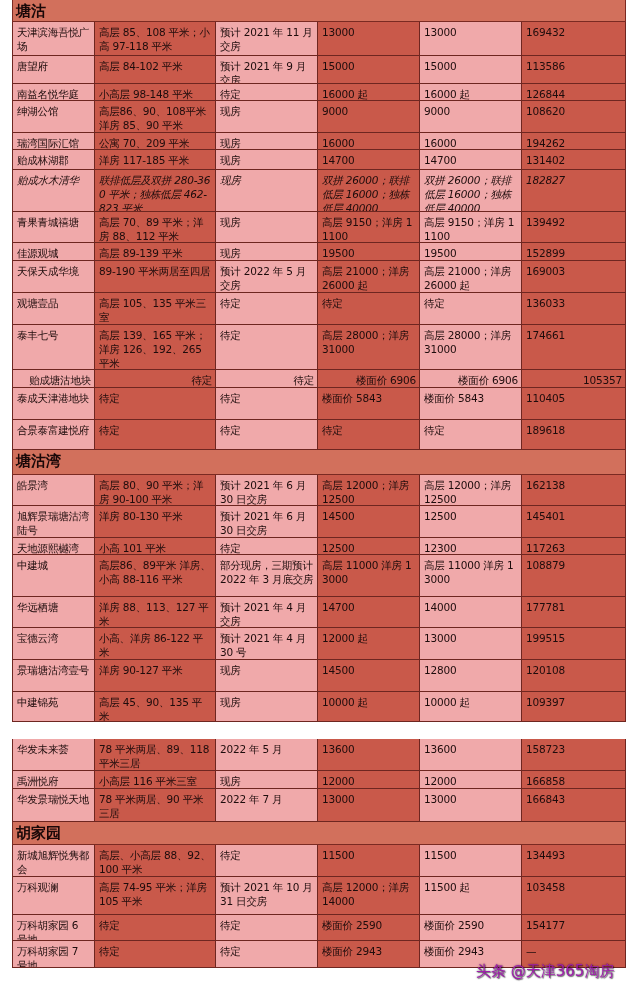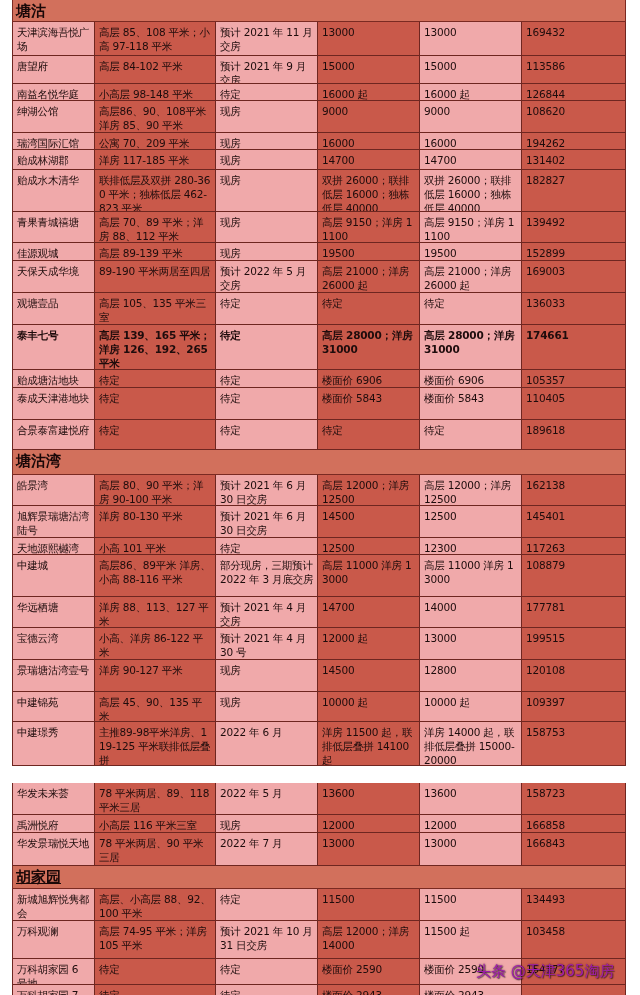--- a/index.html
+++ b/index.html
@@ -69,21 +69,21 @@
       <div class="cell c6">194262</div>
     </div>
     <div class="row" style="height: 20px;">
       <div class="cell c1">贻成林湖郡</div>
       <div class="cell c2">洋房 117-185 平米</div>
       <div class="cell c3">现房</div>
       <div class="cell c4">14700</div>
       <div class="cell c5">14700</div>
       <div class="cell c6">131402</div>
     </div>
-    <div class="row" style="height: 42px;">
+    <div class="row" style="height: 42px; font-style: italic;">
       <div class="cell c1">贻成水木清华</div>
       <div class="cell c2">联排低层及双拼 280-360 平米；独栋低层 462-823 平米</div>
       <div class="cell c3">现房</div>
       <div class="cell c4">双拼 26000；联排低层 16000；独栋低层 40000</div>
       <div class="cell c5">双拼 26000；联排低层 16000；独栋低层 40000</div>
       <div class="cell c6">182827</div>
     </div>
     <div class="row" style="height: 31px;">
       <div class="cell c1">青果青城禧塘</div>
       <div class="cell c2">高层 70、89 平米；洋房 88、112 平米</div>
@@ -109,29 +109,29 @@
       <div class="cell c6">169003</div>
     </div>
     <div class="row" style="height: 32px;">
       <div class="cell c1">观塘壹品</div>
       <div class="cell c2">高层 105、135 平米三室</div>
       <div class="cell c3">待定</div>
       <div class="cell c4">待定</div>
       <div class="cell c5">待定</div>
       <div class="cell c6">136033</div>
     </div>
-    <div class="row" style="height: 45px; font-weight: bold;">
+    <div class="row" style="height: 45px;">
       <div class="cell c1">泰丰七号</div>
       <div class="cell c2">高层 139、165 平米；洋房 126、192、265 平米</div>
       <div class="cell c3">待定</div>
       <div class="cell c4">高层 28000；洋房 31000</div>
       <div class="cell c5">高层 28000；洋房 31000</div>
       <div class="cell c6">174661</div>
     </div>
-    <div class="row" style="height: 18px;">
+    <div class="row" style="height: 18px; text-align: right;">
       <div class="cell c1">贻成塘沽地块</div>
       <div class="cell c2">待定</div>
       <div class="cell c3">待定</div>
       <div class="cell c4">楼面价 6906</div>
       <div class="cell c5">楼面价 6906</div>
       <div class="cell c6">105357</div>
     </div>
     <div class="row" style="height: 32px;">
       <div class="cell c1">泰成天津港地块</div>
       <div class="cell c2">待定</div>
@@ -206,28 +206,20 @@
       <div class="cell c6">120108</div>
     </div>
     <div class="row" style="height: 30px;">
       <div class="cell c1">中建锦苑</div>
       <div class="cell c2">高层 45、90、135 平米</div>
       <div class="cell c3">现房</div>
       <div class="cell c4">10000 起</div>
       <div class="cell c5">10000 起</div>
       <div class="cell c6">109397</div>
     </div>
-    <div class="row" style="height: 44px;">
-      <div class="cell c1">中建璟秀</div>
-      <div class="cell c2">主推89-98平米洋房、119-125 平米联排低层叠拼</div>
-      <div class="cell c3">2022 年 6 月</div>
-      <div class="cell c4">洋房 11500 起，联排低层叠拼 14100 起</div>
-      <div class="cell c5">洋房 14000 起，联排低层叠拼 15000-20000</div>
-      <div class="cell c6">158753</div>
-    </div>
     <div class="row" style="height: 32px; margin-top: 17px;">
       <div class="cell c1">华发未来荟</div>
       <div class="cell c2">78 平米两居、89、118 平米三居</div>
       <div class="cell c3">2022 年 5 月</div>
       <div class="cell c4">13600</div>
       <div class="cell c5">13600</div>
       <div class="cell c6">158723</div>
     </div>
     <div class="row" style="height: 18px;">
       <div class="cell c1">禹洲悦府</div>
@@ -238,21 +230,21 @@
       <div class="cell c6">166858</div>
     </div>
     <div class="row" style="height: 33px;">
       <div class="cell c1">华发景瑞悦天地</div>
       <div class="cell c2">78 平米两居、90 平米三居</div>
       <div class="cell c3">2022 年 7 月</div>
       <div class="cell c4">13000</div>
       <div class="cell c5">13000</div>
       <div class="cell c6">166843</div>
     </div>
-    <div class="section" style="height: 23px; text-decoration: underline;">胡家园</div>
+    <div class="section" style="height: 23px;">胡家园</div>
     <div class="row" style="height: 32px;">
       <div class="cell c1">新城旭辉悦隽都会</div>
       <div class="cell c2">高层、小高层 88、92、100 平米</div>
       <div class="cell c3">待定</div>
       <div class="cell c4">11500</div>
       <div class="cell c5">11500</div>
       <div class="cell c6">134493</div>
     </div>
     <div class="row" style="height: 38px;">
       <div class="cell c1">万科观澜</div>

